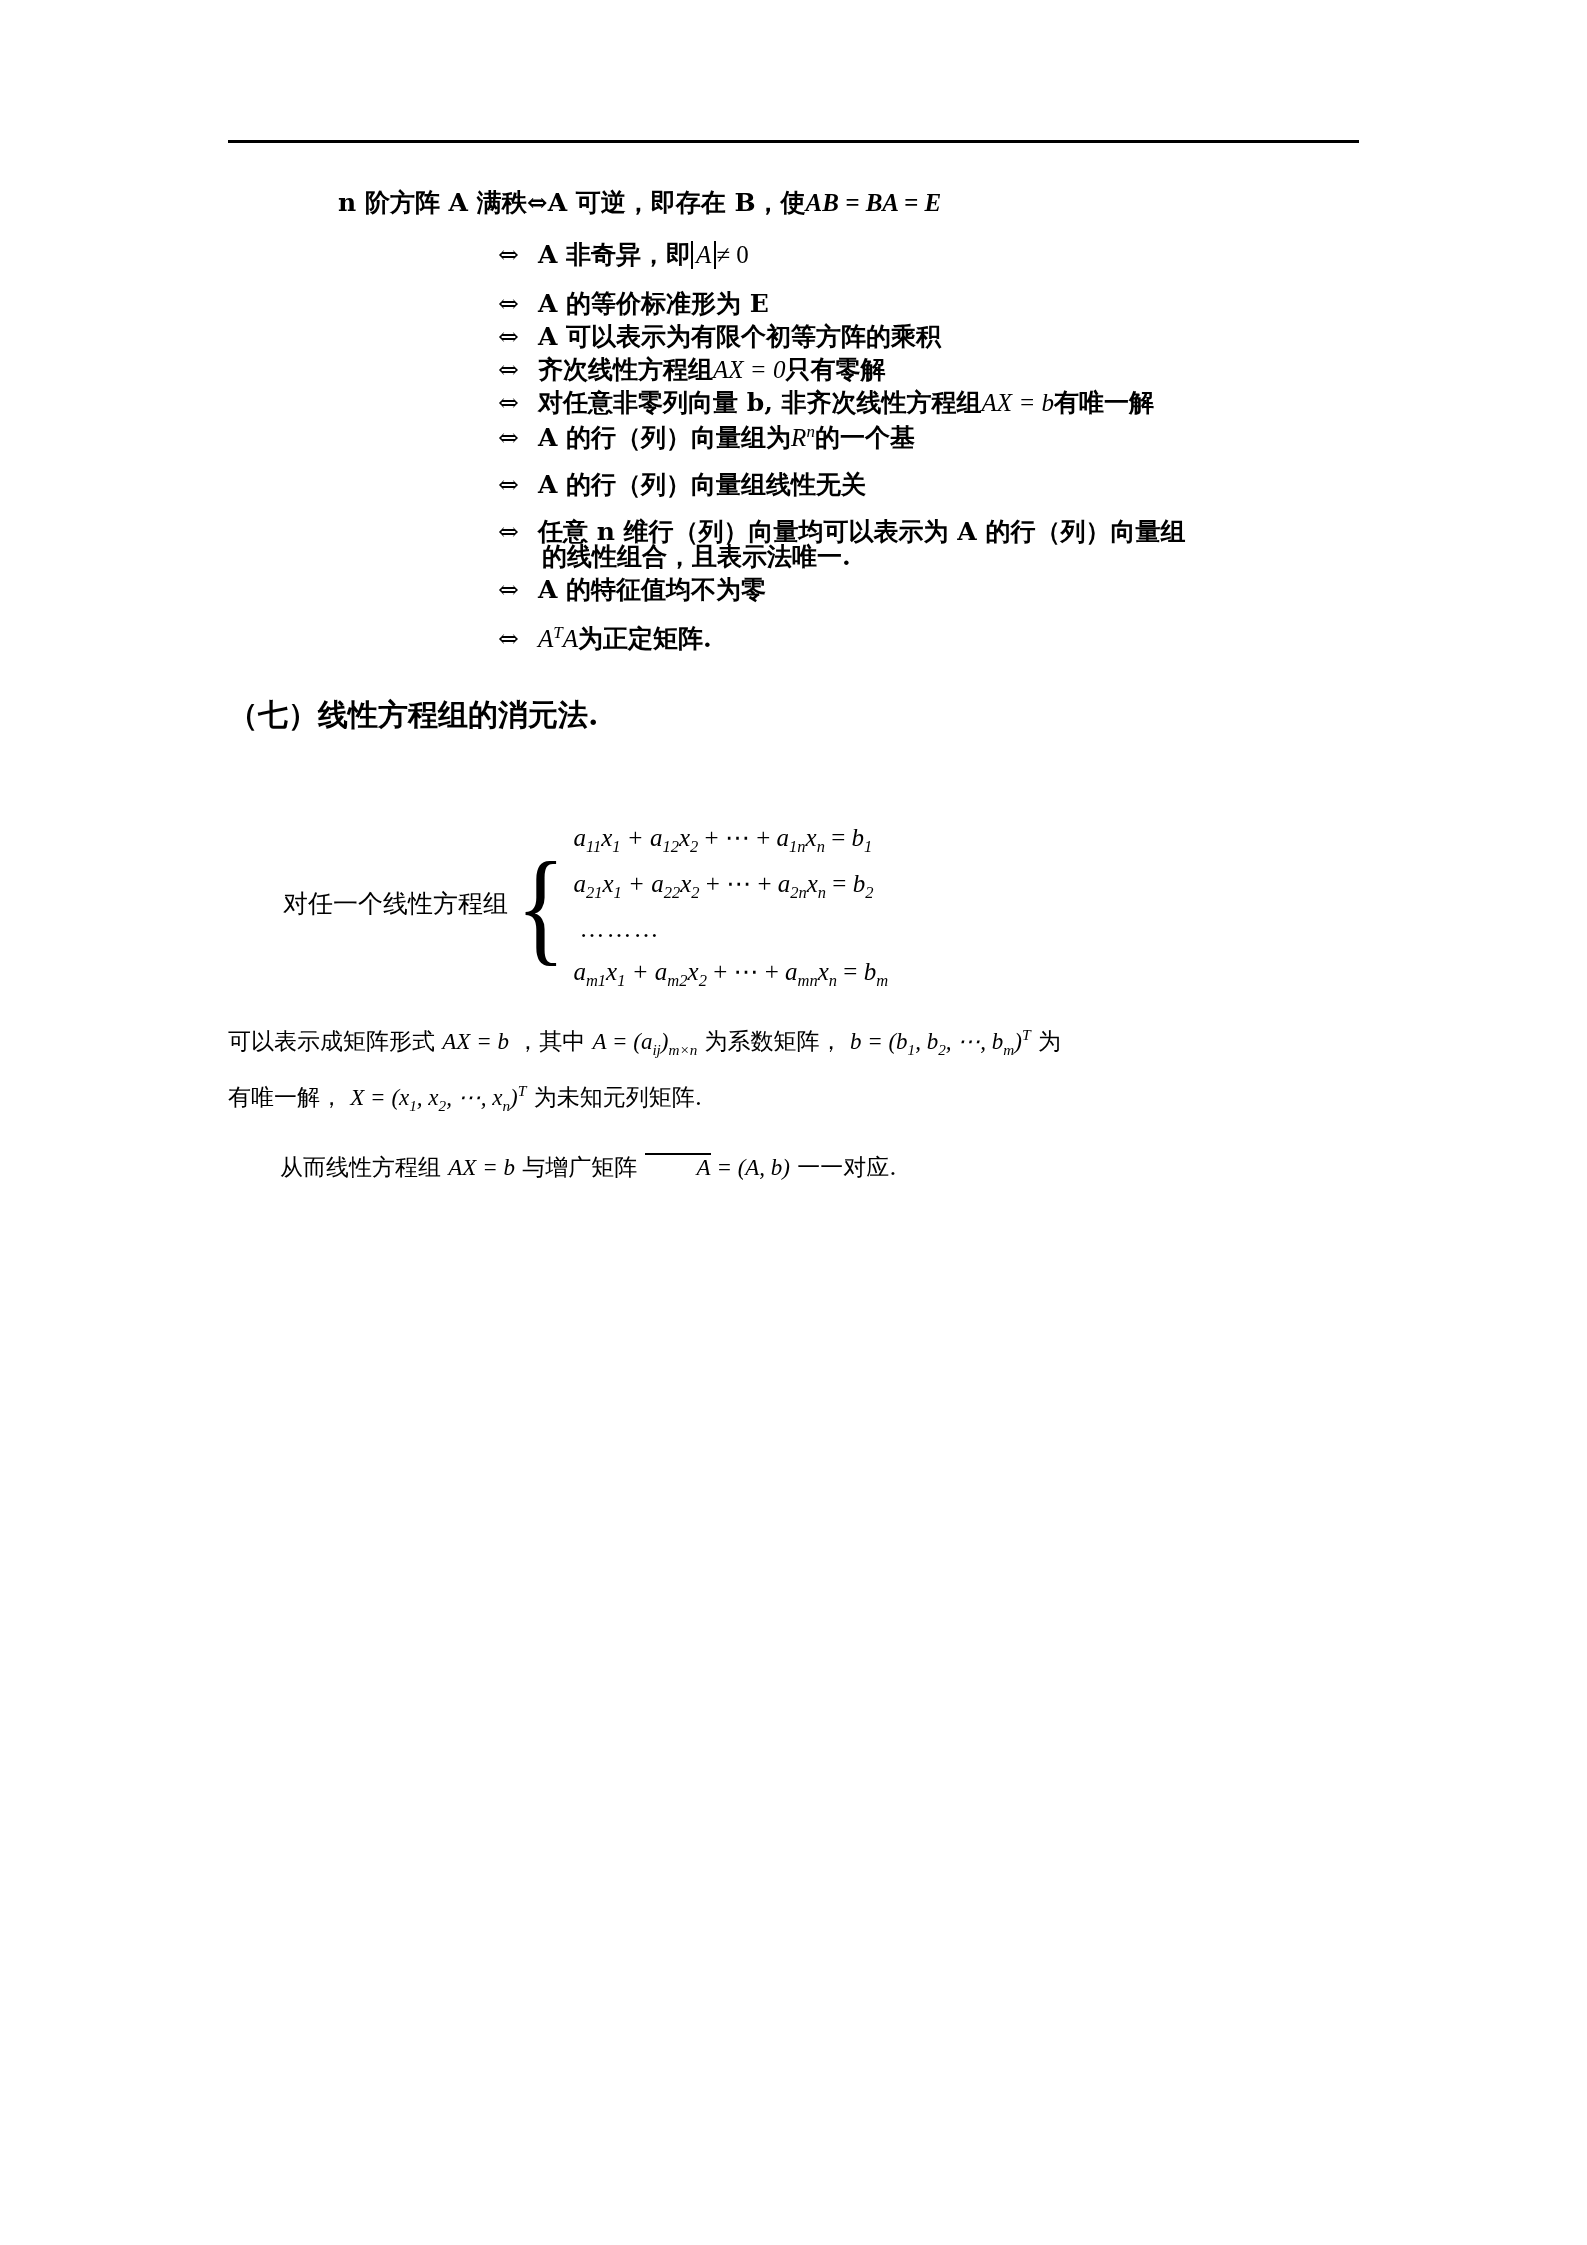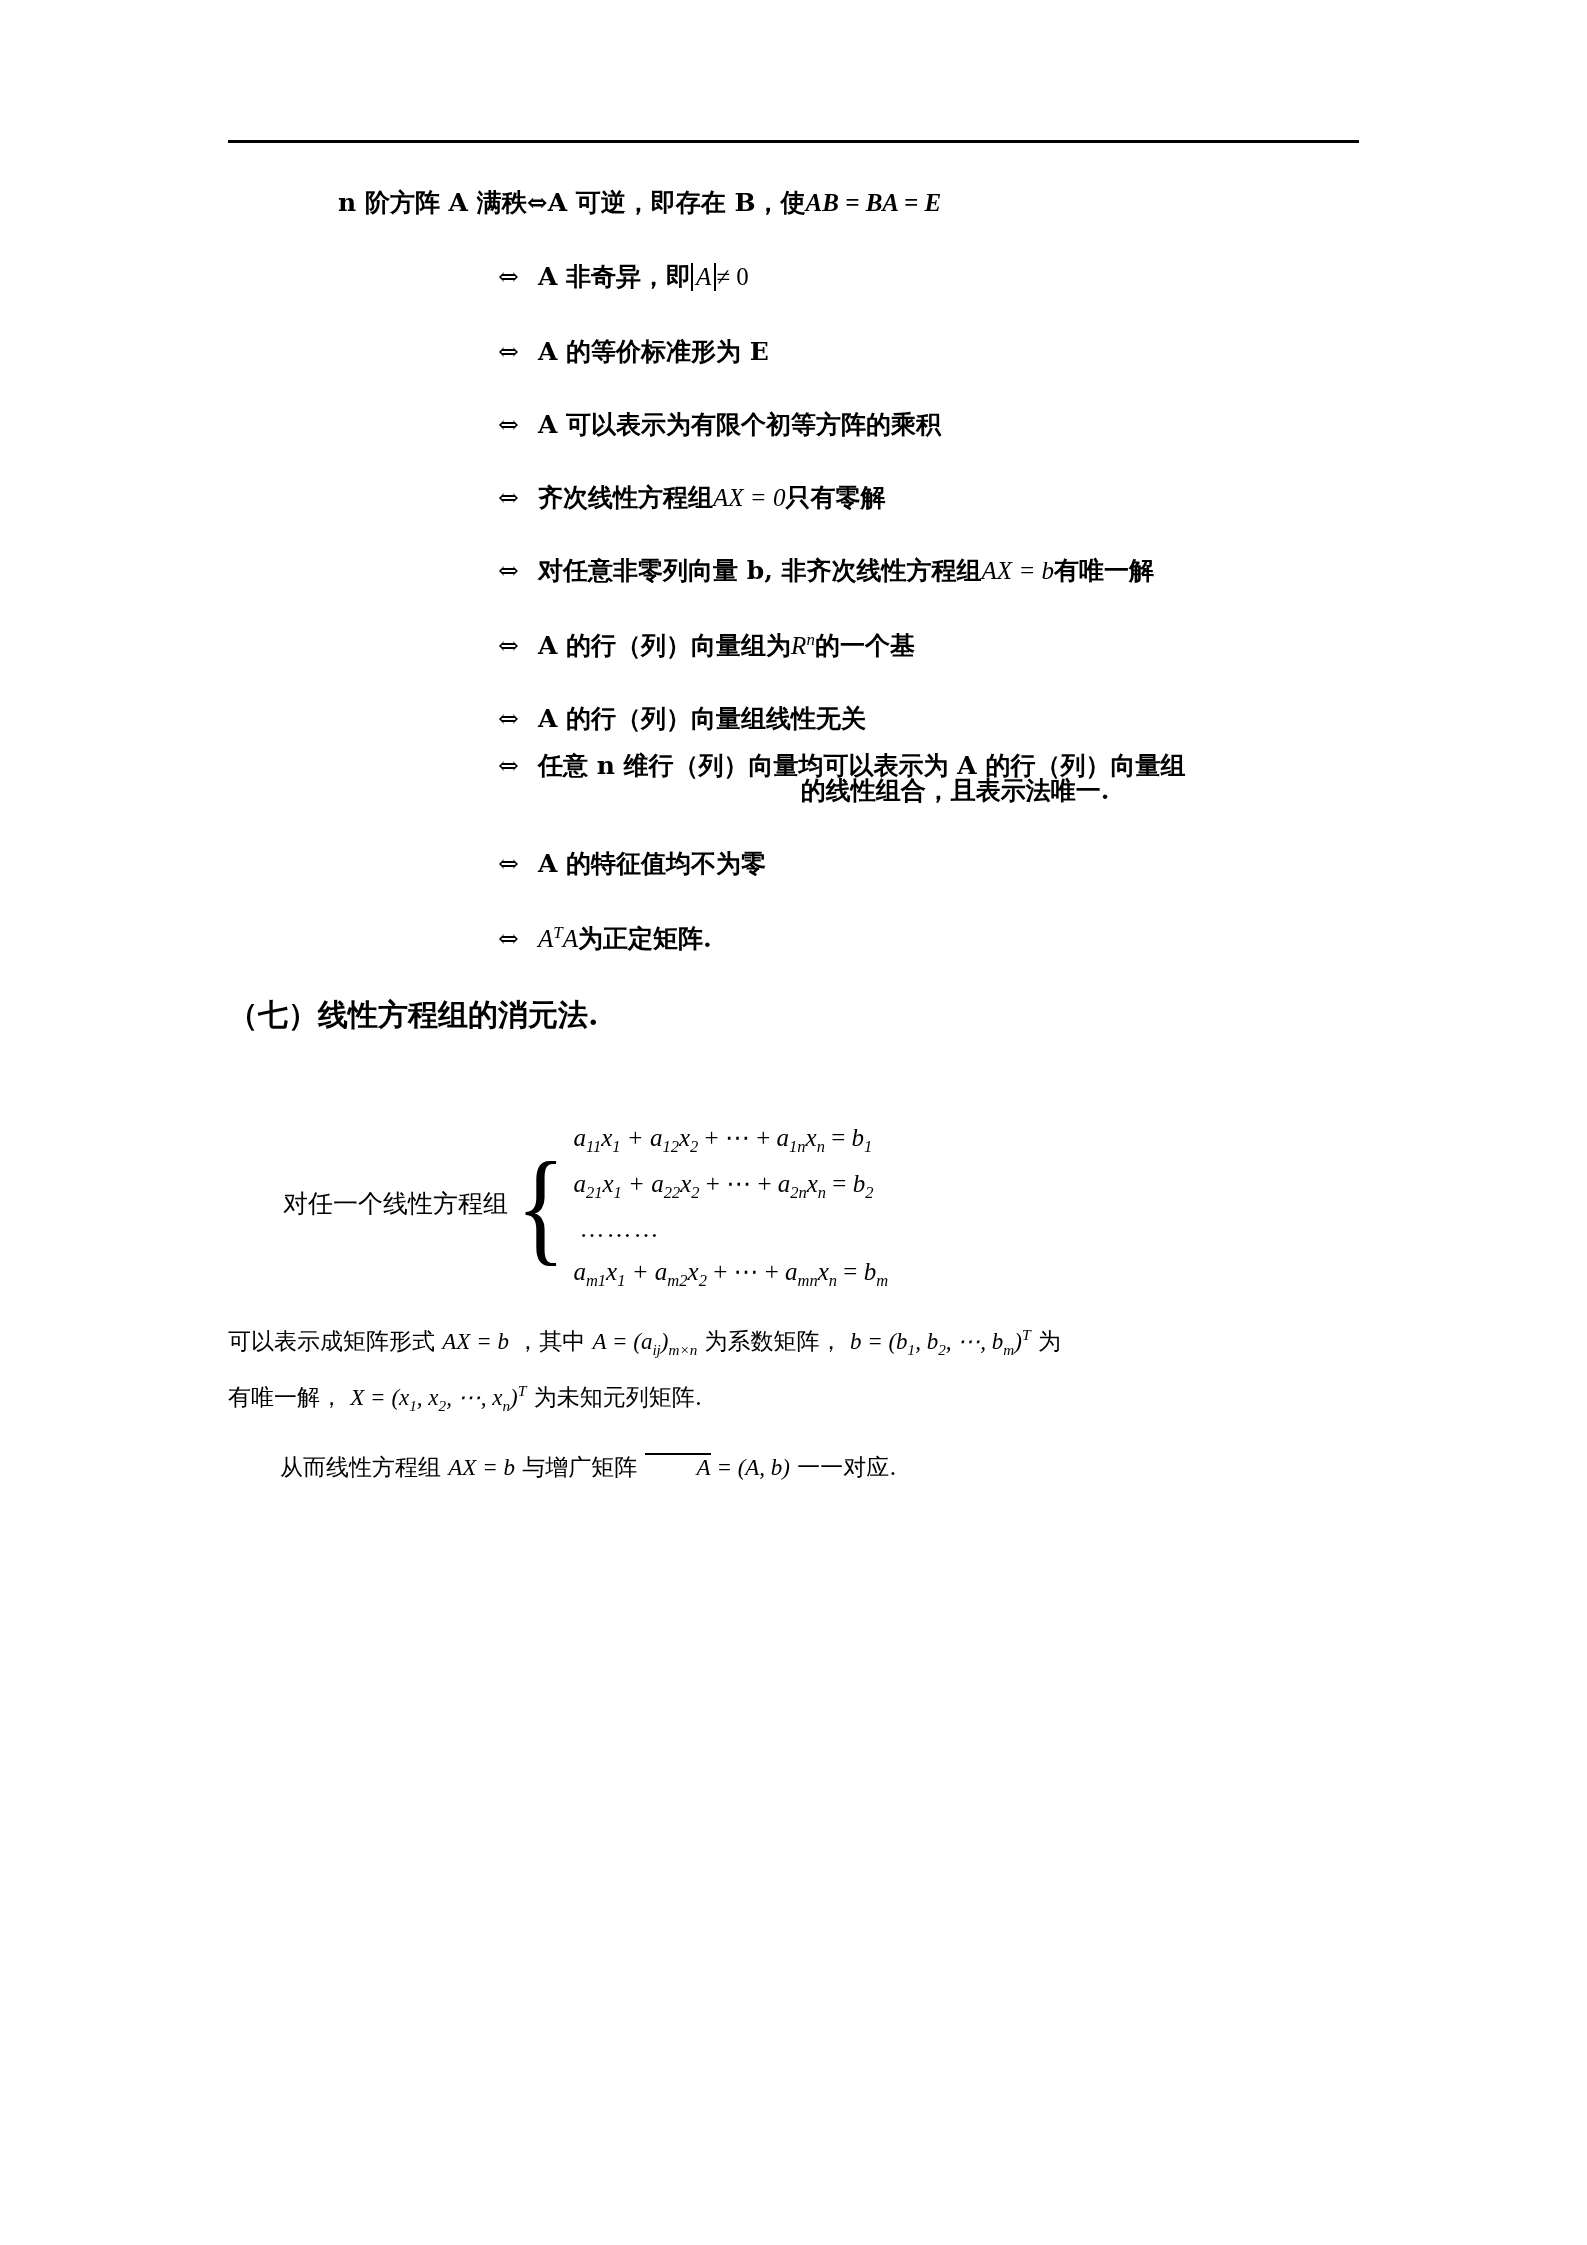--- a/index.html
+++ b/index.html
@@ -56,36 +56,34 @@
     font-style: italic;
   }
   .mathup {
     font-family: "Liberation Serif", "DejaVu Serif", serif;
     font-style: normal;
   }
   .equiv-line {
     margin-left: 160px;
     margin-bottom: 8px;
     white-space: nowrap;
-    margin-top: 48px;
   }
   .equiv-line.gap-btm { margin-bottom: 22px; }
   .equiv-sym {
     display: inline-block;
     width: 40px;
   }
   .equiv-wrap {
     margin-left: 160px;
     margin-bottom: 8px;
     text-indent: 0;
   }
   .equiv-wrap .second {
     display: block;
     margin-left: 44px;
-    text-align: center;
   }
   .abs {
     display: inline-block;
     border-left: 2px solid #000;
     border-right: 2px solid #000;
     padding: 0 3px;
     font-style: italic;
     line-height: 1.1;
   }
   sup.sub-it {

